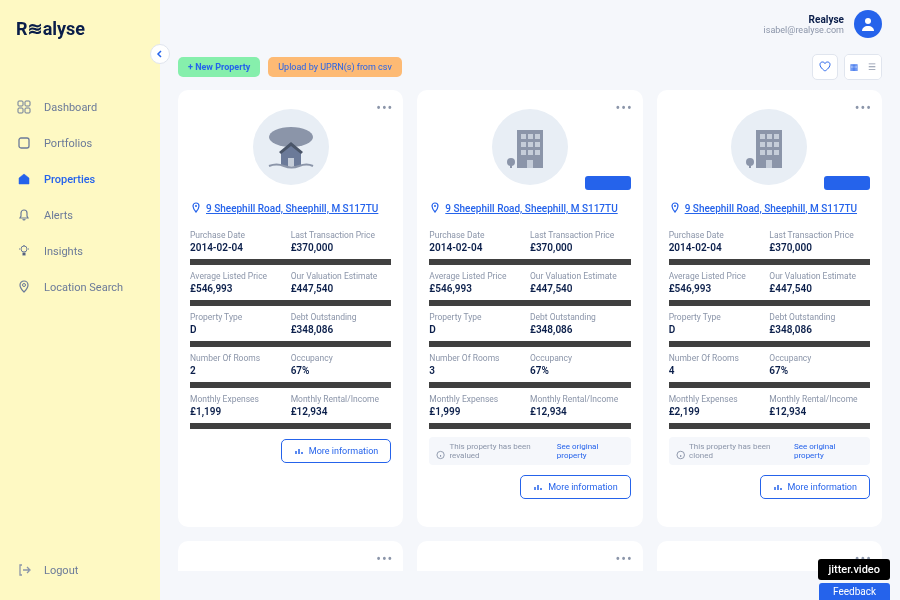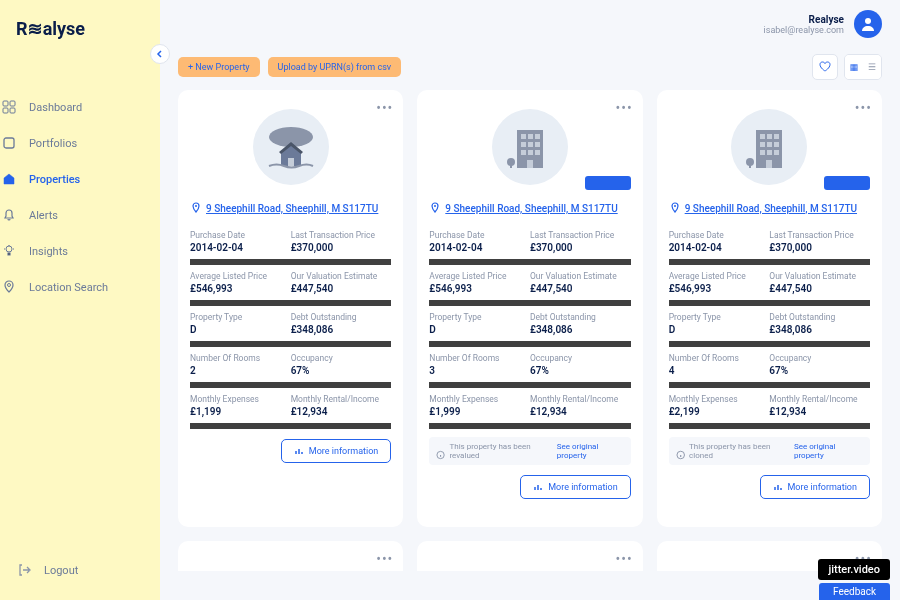--- a/index.html
+++ b/index.html
@@ -3,33 +3,33 @@
 <meta charset="utf-8">
 <style>
 *{box-sizing:border-box;margin:0;padding:0;font-family:-apple-system,BlinkMacSystemFont,'Segoe UI',Roboto,sans-serif}
 body{background:#f5f7fb;width:900px;height:600px;overflow:hidden;position:relative}
 .app{display:flex;height:100%}
 .sidebar{width:160px;background:#fef9c3;padding:12px 0;display:flex;flex-direction:column;position:relative}
 .logo{padding:6px 16px 20px;font-size:18px;font-weight:700;color:#0a1e4a}
 .logo-accent{color:#0a1e4a}
 .collapse-btn{position:absolute;right:-10px;top:44px;width:20px;height:20px;border-radius:50%;background:#fff;border:1px solid #e0e5ee;display:flex;align-items:center;justify-content:center;cursor:pointer;z-index:10}
 .nav{flex:1;padding-top:30px}
-.nav-item{display:flex;align-items:center;gap:12px;padding:10px 1px;color:#6b7a99;font-size:11px;cursor:pointer}
+.nav-item{display:flex;align-items:center;gap:12px;padding:10px 16px;color:#6b7a99;font-size:11px;cursor:pointer}
 .nav-item.active{color:#2563eb;font-weight:500}
 .nav-icon{width:16px;height:16px;display:flex;align-items:center;justify-content:center}
 .nav-bottom{padding:10px 16px;display:flex;align-items:center;gap:12px;color:#6b7a99;font-size:11px;cursor:pointer}
 .main{flex:1;display:flex;flex-direction:column;overflow:hidden}
 .header{display:flex;justify-content:flex-end;align-items:center;padding:10px 18px;gap:10px}
 .user-info{text-align:right;font-size:10px}
 .user-name{font-weight:700;color:#0a1e4a}
 .user-email{color:#8b95a9;font-size:9px}
 .avatar{width:28px;height:28px;border-radius:50%;background:#2563eb;display:flex;align-items:center;justify-content:center}
 .toolbar{display:flex;align-items:center;padding:6px 18px 10px;gap:8px}
 .btn{padding:5px 10px;border-radius:5px;font-size:9px;border:none;cursor:pointer}
-.btn-primary{background:#fdba74;color:#2563eb;font-weight:400}
+.btn-primary{background:#86efac;color:#2563eb;font-weight:700}
 .btn-secondary{background:#fdba74;color:#2563eb}
 .toolbar-right{margin-left:auto;display:flex;gap:6px;align-items:center}
 .icon-btn{width:26px;height:26px;border:1px solid #e0e5ee;border-radius:5px;background:#fff;display:flex;align-items:center;justify-content:center;cursor:pointer}
 .view-toggle{display:flex;border:1px solid #e0e5ee;border-radius:5px;overflow:hidden}
 .view-btn{width:18px;height:24px;background:#fff;display:flex;align-items:center;justify-content:center;cursor:pointer;font-size:9px;color:#8b95a9}
 .view-btn.active{color:#2563eb}
 .cards{display:grid;grid-template-columns:repeat(3,1fr);gap:14px;padding:0 18px 14px;overflow-y:auto;flex:1}
 .card{background:#fff;border-radius:10px;padding:12px;position:relative}
 .card-menu{position:absolute;top:10px;right:10px;color:#8b95a9;font-size:14px;cursor:pointer;letter-spacing:1px}
 .card-img{height:90px;display:flex;align-items:center;justify-content:center;margin-bottom:10px;position:relative}

